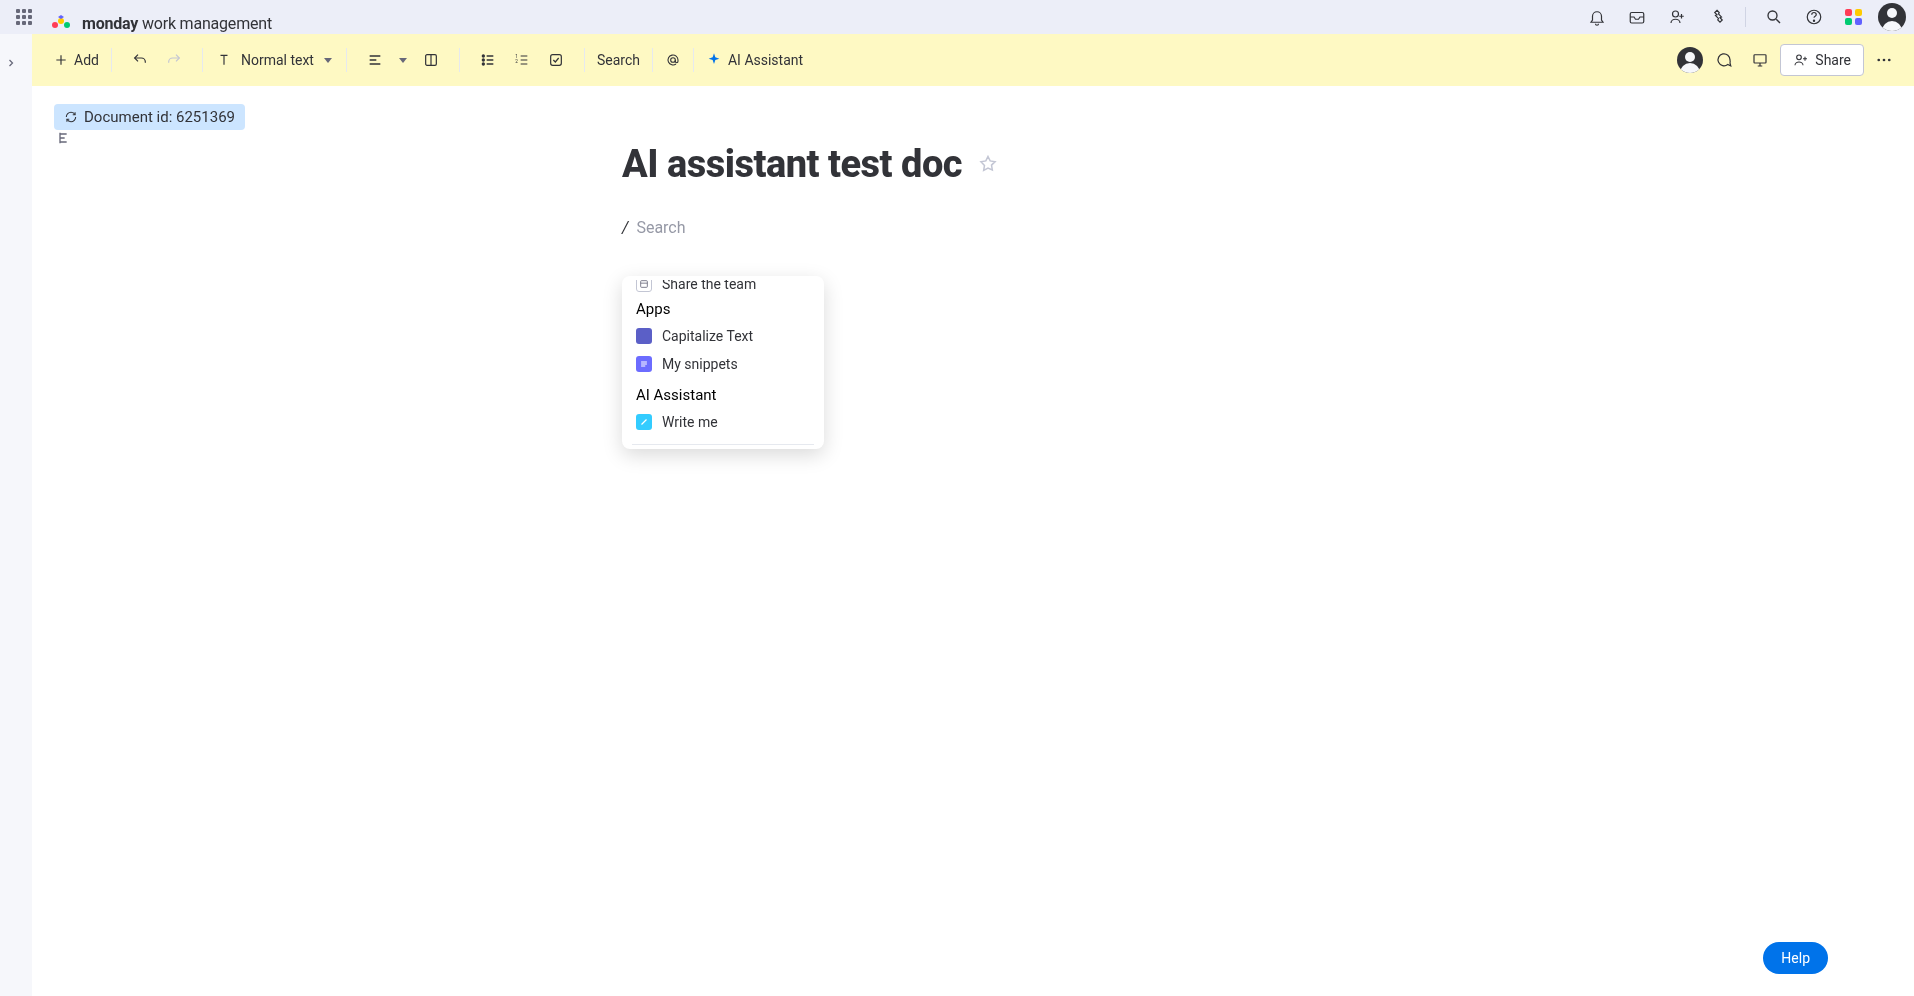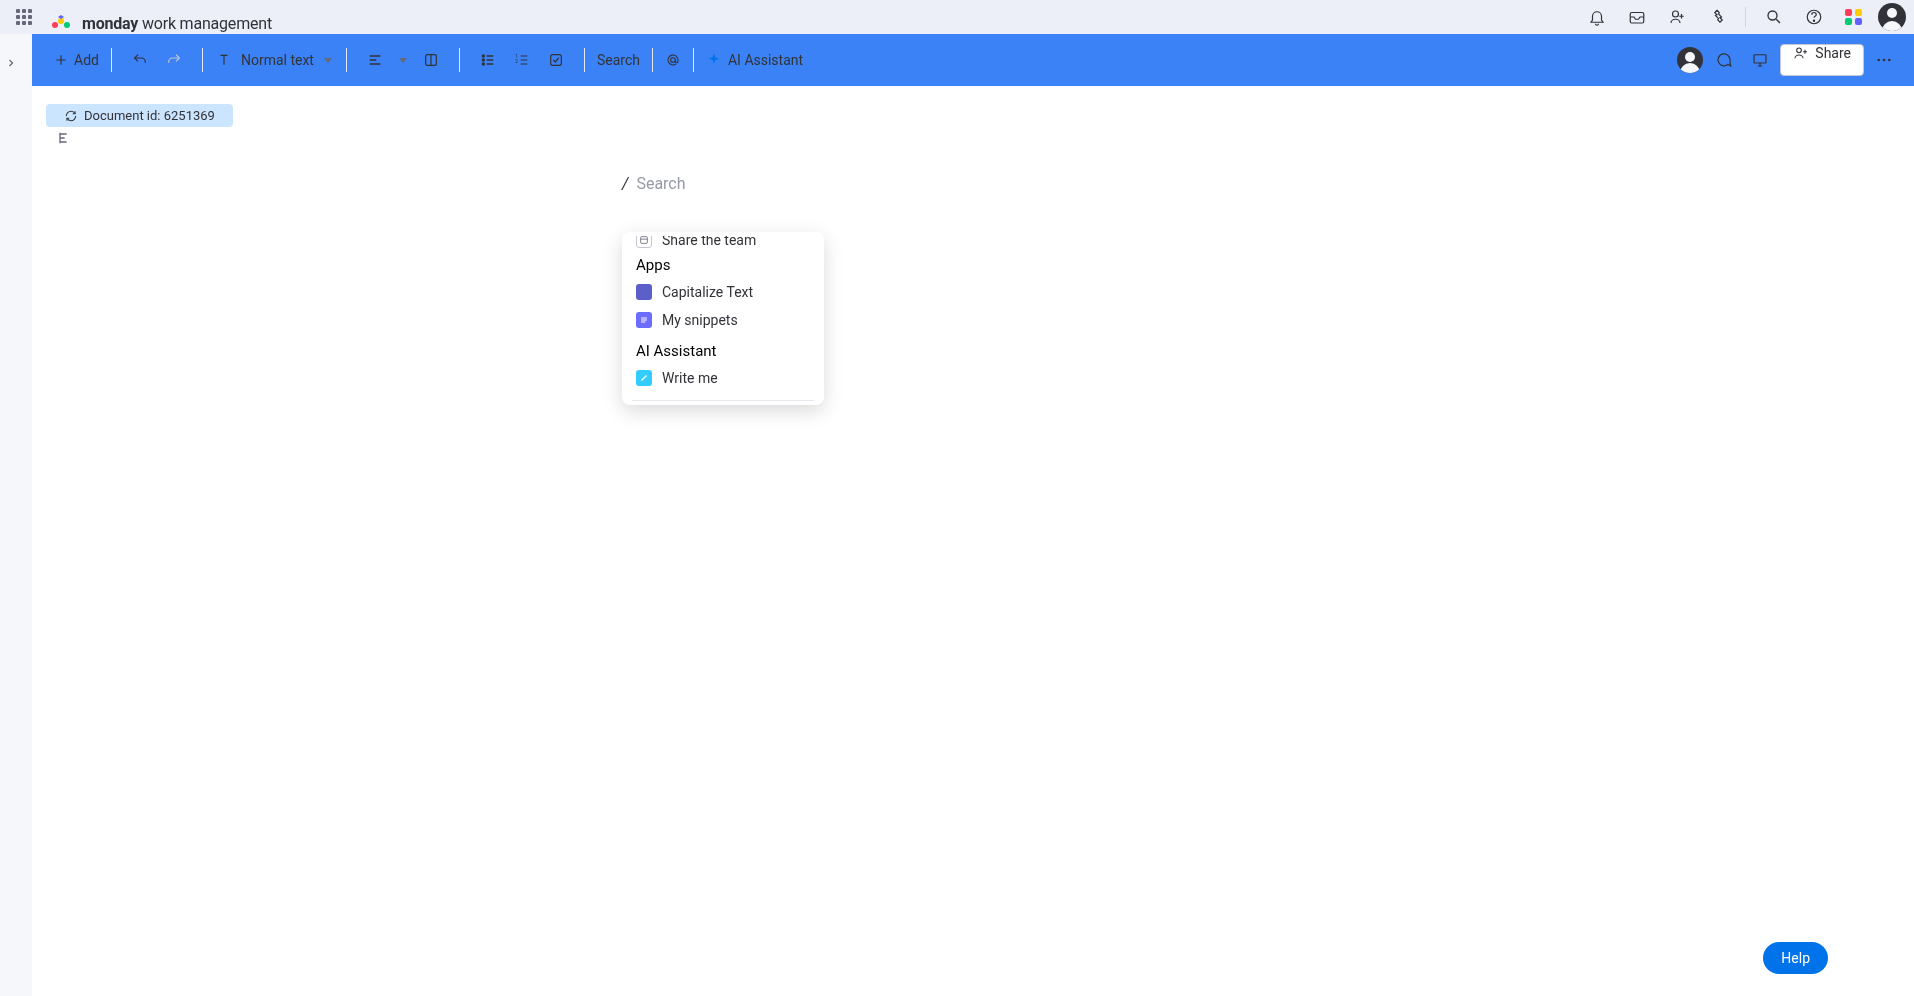--- a/index.html
+++ b/index.html
@@ -45,21 +45,21 @@
 }
 .avatar::before {
   content: ""; width: 10px; height: 10px; background: #f6f7fb; border-radius: 50%;
   position: absolute; top: 5px;
 }
 .avatar::after {
   content: ""; width: 20px; height: 12px; background: #f6f7fb; border-radius: 10px 10px 0 0;
   position: absolute; bottom: -2px;
 }
 .toolbar-wrap {
-  background: #3b82f6;
+  background: #fef9c3;
   border-bottom: 7px solid #8b5cf6;
   margin-left: 32px;
 }
 .toolbar {
   height: 52px;
   display: flex; align-items: center;
   padding: 0 14px;
   justify-content: space-between;
 }
 .tb-left, .tb-right { display: flex; align-items: center; gap: 4px; }
@@ -71,35 +71,35 @@
 }
 .tb-icon-only { width: 32px; padding: 0; justify-content: center; }
 .tb-text-style { gap: 10px; padding: 0 10px; }
 .chevron-down {
   width: 0; height: 0; border-left: 4px solid transparent; border-right: 4px solid transparent;
   border-top: 5px solid #676879;
 }
 .ai-text { color: #323338; }
 .share-btn {
   height: 32px; border: 1px solid #c3c6d4; border-radius: 4px;
-  display: flex; gap: 6px; padding: 0 12px;
+  display: flex; align-items: center; gap: 6px; padding: 0 12px;
   font-size: 14px; color: #323338; cursor: pointer; background: #fff;
 }
 .main {
   position: absolute; left: 32px; right: 0; top: 86px; bottom: 0;
   background: #fff;
 }
 .sidebar-chevron {
   position: absolute; left: 0; top: 22px; width: 14px; height: 14px; 
   color: #676879; display:flex; align-items:center; justify-content:center;
 }
 .doc-id-badge {
-  position: absolute; left: 14px; top: 18px;
+  position: absolute; left: 22px; top: 18px;
   background: #cce5ff; color: #323338;
-  font-size: 13px; padding: 4px 18px; border-radius: 4px;
+  font-size: 15px; padding: 4px 10px; border-radius: 4px;
   display: flex; align-items: center; gap: 6px;
 }
 .doc-body {
   position: absolute; left: 590px; top: 56px;
 }
 .doc-title {
   font-size: 38px; font-weight: 800; color: #323338; letter-spacing: -0.5px;
   display: flex; align-items: center; gap: 16px;
 }
 .star-icon { color: #c3c6d4; font-size: 20px; cursor: pointer; }
@@ -369,20 +369,28 @@
       </svg>
     <span>Document id: 6251369</span>
   </div>
   <div class="quote-bar">
     <svg width="16" height="16" viewBox="0 0 24 24" stroke="#676879" stroke-width="2">
         <path d="M6 4v16M6 6h10M6 12h7M6 18h10"></path>
       </svg>
   </div>
 
   <div class="doc-body">
+    <div class="doc-title">
+      <span>AI assistant test doc</span>
+      <span class="star-icon">
+        <svg width="20" height="20" viewBox="0 0 24 24" fill="none" stroke="#c3c6d4" stroke-width="1.8">
+            <path d="M12 3l2.6 5.3 5.9.9-4.3 4.1 1 5.8L12 16.9l-5.2 2.7 1-5.8L3.5 9.2l5.9-.9z"></path>
+          </svg>
+      </span>
+    </div>
     <div class="slash-line" style="position:relative;">
       <span style="font-style:italic">/</span>
       <span class="ph">Search</span>
 
       <div class="dropdown">
         <div class="dd-clip">
           <div class="dd-item dd-item-cut">
             <div class="dd-icon" style="border:1px solid #c3c6d4">
               <svg width="10" height="10" viewBox="0 0 24 24" stroke="#676879" stroke-width="2" fill="none">
                   <rect x="4" y="4" width="16" height="16" rx="2"></rect>

